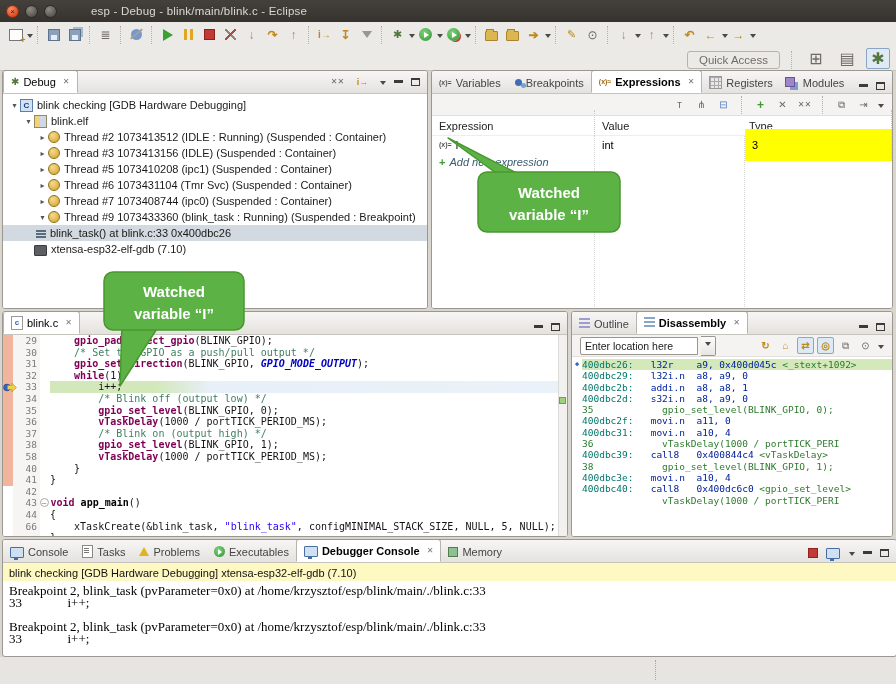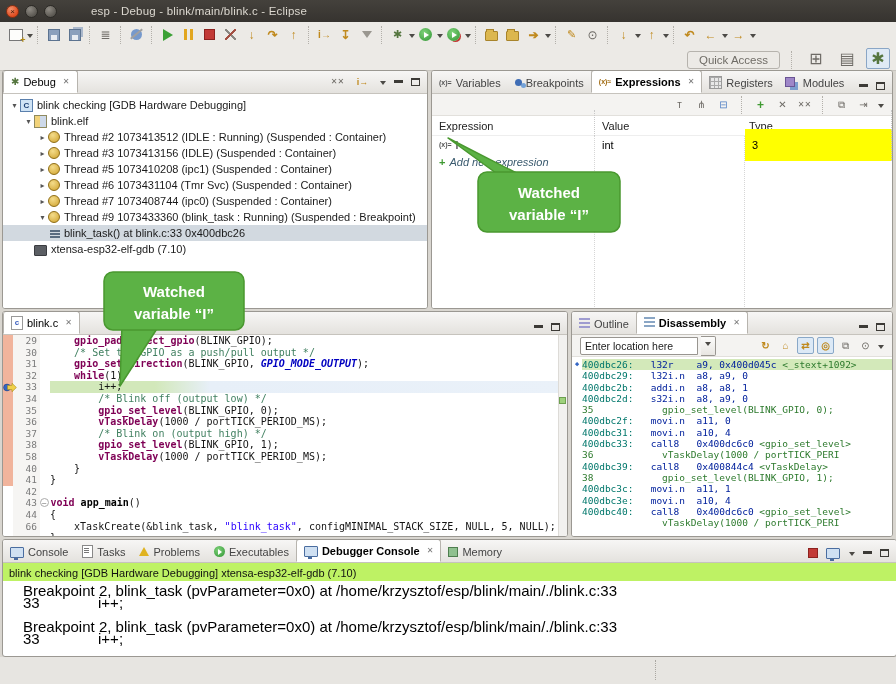--- a/index.html
+++ b/index.html
@@ -108,22 +108,22 @@
   .dline.cur .dtext{background:#d3e9ba;}
   .addr{color:#00776b;}
   .mn{color:#00209c;}
   .op{color:#00209c;}
   .sym{color:#2d7a2d;}
   .srcn{color:#2d7a2d;}
   .srcc{color:#2d7a2d;}
   .combo{width:108px;height:16px;border:1px solid #989590;border-radius:2px 0 0 2px;background:#fff;font-size:10.5px;color:#222;display:flex;align-items:center;padding:0 4px;overflow:hidden;white-space:nowrap;}
   .combodd{width:14px;height:18px;border:1px solid #989590;border-left:none;border-radius:0 2px 2px 0;background:linear-gradient(#fcfcfb,#e8e6e2);display:flex;align-items:center;justify-content:center;}
   
-  .con-title{font-size:11px;color:#111;padding:4px 12px 2px 6px;background:#bef264;}
-  .con-lines{font-family:Liberation Sans, sans-serif;font-size:15px;line-height:12px;color:#000;padding:4px 20px;white-space:pre;}
+  .con-title{font-size:11px;color:#111;padding:4px 12px 2px 6px;background:#fef9c3;}
+  .con-lines{font-family:Liberation Serif, serif;font-size:13px;line-height:12px;color:#000;padding:4px 6px;white-space:pre;}
   .qa{border:1px solid #b6b3ad;border-radius:3px;color:#6f6c66;font-size:11.5px;padding:2px 11px;background:transparent;}
   .pbtn{width:22px;height:19px;display:inline-flex;align-items:center;justify-content:center;border:1px solid transparent;border-radius:2px;}
   .pbtn.active{border-color:#8aa6c6;background:#dfeaf5;}
   .statusbar{position:absolute;left:0;bottom:0;width:896px;height:27px;background:#e7e5e1;}
   .statussep{position:absolute;left:655px;top:3px;height:20px;border-left:1px dotted #aaa7a1;}
   .callout{position:absolute;z-index:50;}
   .callout text{font:bold 15px "Liberation Sans",sans-serif;fill:#fff;}
 </style>
 </head>
 <body>
@@ -315,21 +315,21 @@
         <div class="trow" style="padding-left: 34px;">
           <span class="twist">▸</span>
           <span class="tic sh-thread"></span>
           <span class="tlabel">Thread #7 1073408744 (ipc0) (Suspended : Container)</span>
         </div>
         <div class="trow" style="padding-left: 34px;">
           <span class="twist">▾</span>
           <span class="tic sh-thread"></span>
           <span class="tlabel">Thread #9 1073433360 (blink_task : Running) (Suspended : Breakpoint)</span>
         </div>
-        <div class="trow sel" style="padding-left: 36px;">
+        <div class="trow sel" style="padding-left: 22px;">
           <span class="twist"></span>
           <span class="tic sh-frame"></span>
           <span class="tlabel">blink_task() at blink.c:33 0x400dbc26</span>
         </div>
         <div class="trow" style="padding-left: 20px;">
           <span class="twist"></span>
           <span class="tic sh-gdb"></span>
           <span class="tlabel">xtensa-esp32-elf-gdb (7.10)</span>
         </div>
       </div>
@@ -500,25 +500,23 @@
       <span class="dd"></span>
     </div>
     <div class="dis" id="disasm-lines">
         <div class="dline cur"><span class="dmark">◆</span><span class="dtext"><span class="addr">400dbc26:</span><span class="pln">   </span><span class="mn">l32r</span><span class="pln">    </span><span class="op">a9, 0x400d045c </span><span class="sym">&lt;_stext+1092&gt;</span></span></div>
         <div class="dline"><span class="dmark"></span><span class="dtext"><span class="addr">400dbc29:</span><span class="pln">   </span><span class="mn">l32i.n</span><span class="pln">  </span><span class="op">a8, a9, 0</span></span></div>
         <div class="dline"><span class="dmark"></span><span class="dtext"><span class="addr">400dbc2b:</span><span class="pln">   </span><span class="mn">addi.n</span><span class="pln">  </span><span class="op">a8, a8, 1</span></span></div>
         <div class="dline"><span class="dmark"></span><span class="dtext"><span class="addr">400dbc2d:</span><span class="pln">   </span><span class="mn">s32i.n</span><span class="pln">  </span><span class="op">a8, a9, 0</span></span></div>
         <div class="dline"><span class="dmark"></span><span class="dtext"><span class="srcn">35</span><span class="pln">            </span><span class="srcc">gpio_set_level(BLINK_GPIO, 0);</span></span></div>
         <div class="dline"><span class="dmark"></span><span class="dtext"><span class="addr">400dbc2f:</span><span class="pln">   </span><span class="mn">movi.n</span><span class="pln">  </span><span class="op">a11, 0</span></span></div>
         <div class="dline"><span class="dmark"></span><span class="dtext"><span class="addr">400dbc31:</span><span class="pln">   </span><span class="mn">movi.n</span><span class="pln">  </span><span class="op">a10, 4</span></span></div>
-        <div class="dline"><span class="dmark"></span><span class="dtext"><span class="addr">400dbc33:</span><span class="pln">   </span><span class="mn">call8</span><span class="pln">   </span><span class="op">0x400dc6c0 </span><span class="sym">&lt;gpio_set_level&gt;</span></span></div>
         <div class="dline"><span class="dmark"></span><span class="dtext"><span class="srcn">36</span><span class="pln">            </span><span class="srcc">vTaskDelay(1000 / portTICK_PERI</span></span></div>
         <div class="dline"><span class="dmark"></span><span class="dtext"><span class="addr">400dbc39:</span><span class="pln">   </span><span class="mn">call8</span><span class="pln">   </span><span class="op">0x400844c4 </span><span class="sym">&lt;vTaskDelay&gt;</span></span></div>
         <div class="dline"><span class="dmark"></span><span class="dtext"><span class="srcn">38</span><span class="pln">            </span><span class="srcc">gpio_set_level(BLINK_GPIO, 1);</span></span></div>
-        <div class="dline"><span class="dmark"></span><span class="dtext"><span class="addr">400dbc3c:</span><span class="pln">   </span><span class="mn">movi.n</span><span class="pln">  </span><span class="op">a11, 1</span></span></div>
         <div class="dline"><span class="dmark"></span><span class="dtext"><span class="addr">400dbc3e:</span><span class="pln">   </span><span class="mn">movi.n</span><span class="pln">  </span><span class="op">a10, 4</span></span></div>
         <div class="dline"><span class="dmark"></span><span class="dtext"><span class="addr">400dbc40:</span><span class="pln">   </span><span class="mn">call8</span><span class="pln">   </span><span class="op">0x400dc6c0 </span><span class="sym">&lt;gpio_set_level&gt;</span></span></div>
         <div class="dline"><span class="dmark"></span><span class="dtext"><span class="pln">              </span><span class="srcc">vTaskDelay(1000 / portTICK_PERI</span></span></div>
       </div>
   </div>
 
   <div class="panel" style="left:2px;top:539px;width:895px;height:118px;">
     <div class="tabbar">
       <span class="tab">
         <span class="sh-monitor"></span>

